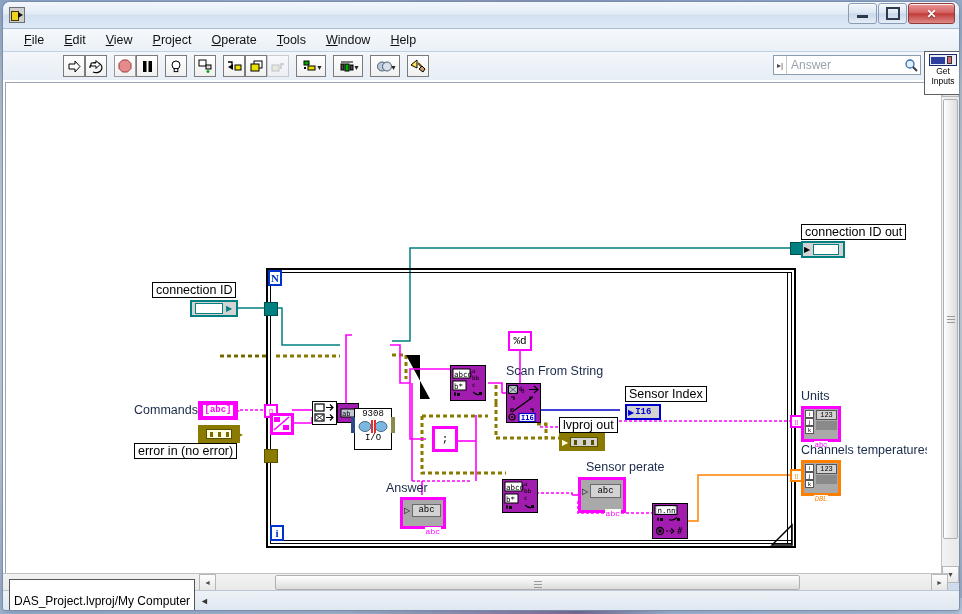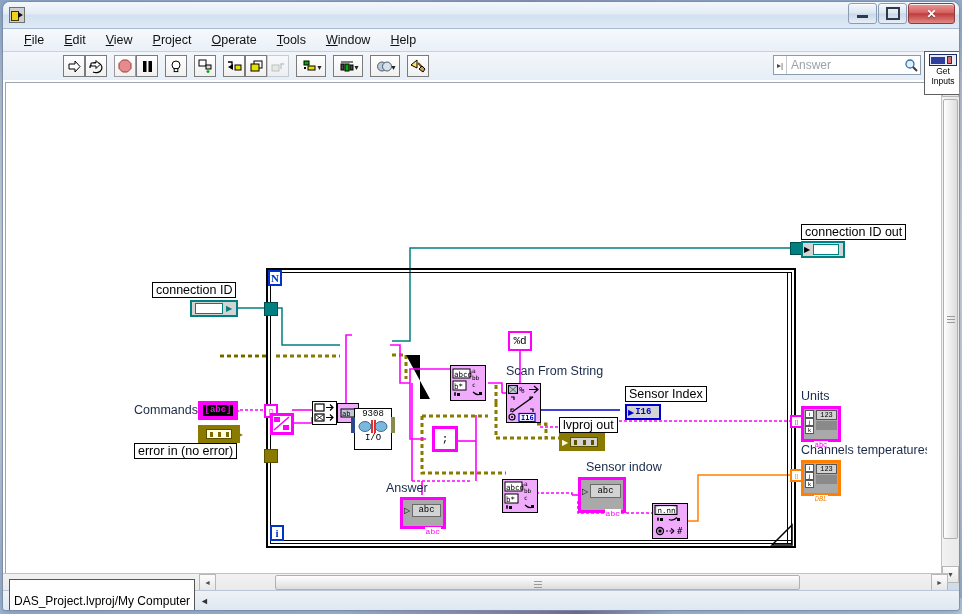--- a/index.html
+++ b/index.html
@@ -259,21 +259,21 @@
     color:#0033cc; font-size:11px; font-weight:bold;
     width:14px;height:16px; display:flex;align-items:center;justify-content:center;
     box-sizing:border-box; font-family:"Liberation Serif", serif;
   }
   .tunnel{
     position:absolute; width:12px;height:12px; box-sizing:border-box;
   }
 
   .node{
     position:absolute; box-sizing:border-box;
-    border:1px solid #000; background:#f0abfc;
+    border:1px solid #000; background:#a21caf;
   }
   .node.white{ background:#fff; }
 </style>
 </head>
 <body>
 
 <div id="app">
 
   <div class="desktop"></div>
   <div class="desktop-strip"></div>
@@ -535,21 +535,21 @@
           <div class="loop-i" style="left:264px; top:442px;">i</div>
 
           <div class="lbl boxed" style="left:146px; top:199px;">connection ID</div>
           <div style="position:absolute;left:184px;top:217px;width:48px;height:17px;border:2px solid #008080;background:#d3d3d3;box-sizing:border-box;display:flex;align-items:center;">
             <div style="width:28px;height:11px;background:#fff;border:1px solid #008080;margin-left:3px;box-sizing:border-box;"></div>
             <div style="margin-left:3px;font-size:8px;color:#008080;">▶</div>
           </div>
 
           <div class="lbl" style="left:128px; top:320px;">Commands</div>
           <div style="position:absolute;left:192px;top:318px;width:40px;height:19px;border:3px solid #ff00ff;background:#ff00ff;box-sizing:border-box;display:flex;align-items:center;justify-content:center;">
-            <div style="background:#000000;color:#ff00ff;font-size:9px;font-weight:bold;font-family:'Liberation Mono',monospace;padding:0 1px;line-height:11px;">[abc]</div>
+            <div style="background:#ffffff;color:#ff00ff;font-size:9px;font-weight:bold;font-family:'Liberation Mono',monospace;padding:0 1px;line-height:11px;">[abc]</div>
             <div style="position:absolute;right:-5px;font-size:8px;color:#ff00ff;">▶</div>
           </div>
 
           <div class="lbl boxed" style="left:128px; top:360px;">error in (no error)</div>
           <div style="position:absolute;left:192px;top:342px;width:42px;height:18px;border:2px solid #8a7a00;background:#8a7a00;box-sizing:border-box;display:flex;align-items:center;justify-content:center;">
             <div style="width:26px;height:10px;background:#fffde0;border:1px solid #5a5000;box-sizing:border-box;display:flex;align-items:center;justify-content:space-around;">
               <span style="width:3px;height:5px;background:#7a6a00;"></span>
               <span style="width:3px;height:5px;background:#7a6a00;"></span>
               <span style="width:3px;height:5px;background:#7a6a00;"></span>
             </div>
@@ -685,21 +685,21 @@
               <text x="21" y="20" font-size="6" font-family="monospace" fill="#000">c</text>
               <rect x="2" y="14" width="13" height="9" fill="#fff" stroke="#000"></rect>
               <text x="3" y="21.5" font-size="7.5" font-family="monospace" fill="#000">b*</text>
               <path d="M3 27 h2 M4 25 v4" stroke="#000" stroke-width="1.2"></path>
               <rect x="6" y="26" width="3" height="3" fill="#000"></rect>
               <path d="M22 25 q4 4 8 2" stroke="#000" fill="none" stroke-width="1.2"></path>
               <rect x="28" y="25" width="3" height="3" fill="#000"></rect>
             </svg>
           </div>
 
-          <div class="lbl" style="left:580px; top:377px;">Sensor indow</div>
+          <div class="lbl" style="left:580px; top:377px;">Sensor perate</div>
           <div style="position:absolute;left:572px;top:394px;width:48px;height:36px;border:3px solid #ff00ff;background:#a9a9a9;box-sizing:border-box;">
             <div style="display:flex;align-items:center;height:22px;">
               <span style="font-size:8px;color:#000;margin-left:1px;">▷</span>
               <div style="flex:1;height:14px;background:#d3d3d3;border:1px solid #6a6a6a;margin:0 2px;box-sizing:border-box;display:flex;align-items:center;justify-content:center;">
                 <span style="font-size:9px;color:#000;font-family:'Liberation Mono',monospace;">abc</span>
               </div>
             </div>
             <div style="text-align:right;padding-right:2px;">
               <span style="font-size:8px;color:#ff00ff;font-family:'Liberation Mono',monospace;background:#fff;padding:0 1px;">abc</span>
             </div>

